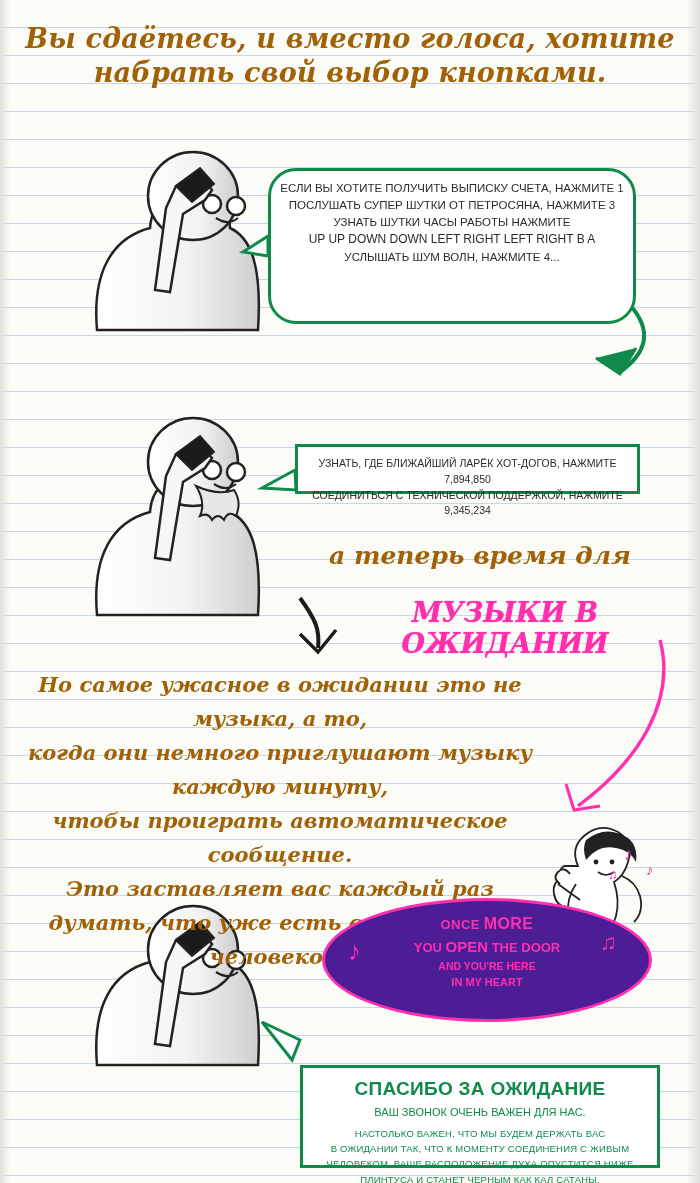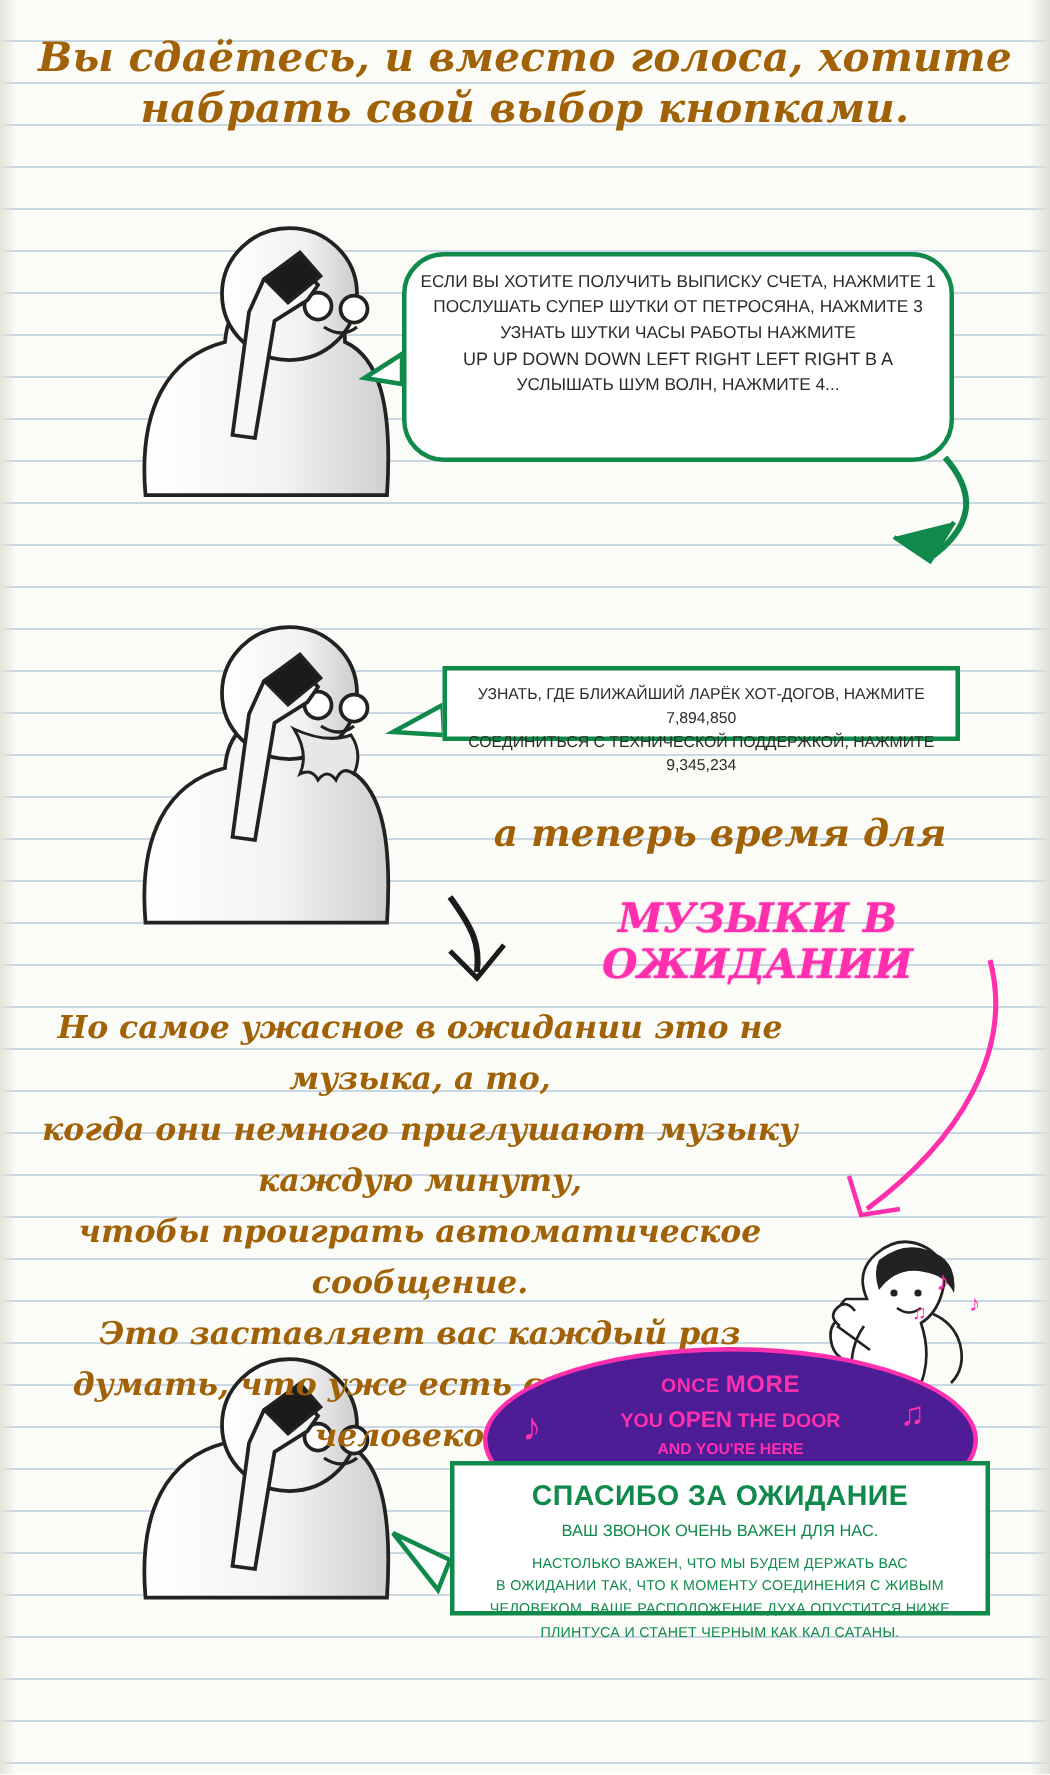--- a/index.html
+++ b/index.html
@@ -94,35 +94,35 @@
   
   .greenbox {
     position: absolute;
     border: 3px solid #0f8a4a;
     background: #ffffff;
     box-sizing: border-box;
     color: #2b2b2b;
     text-align: center;
   }
   #box1 {
-    left: 268px; top: 168px; width: 368px; height: 140px;
+    left: 268px; top: 168px; width: 368px; height: 156px;
     padding: 9px 8px 0 8px;
     font-size: 11.5px;
     line-height: 1.48;
     border-radius: 28px;
   }
   #box1 .l-big { font-size: 12px; }
   #box2 {
     left: 295px; top: 444px; width: 345px; height: 50px;
     padding: 9px 6px 0 6px;
     font-size: 10.5px;
     line-height: 1.5;
   }
   #box3 {
-    left: 300px; top: 974px; width: 360px; height: 103px;
+    left: 300px; top: 1065px; width: 360px; height: 103px;
     padding: 10px 10px 0 10px;
   }
   #box3 .b3-title {
     font-size: 19px;
     color: #0f8a4a;
     font-weight: 700;
     letter-spacing: 0.3px;
     margin-bottom: 6px;
   }
   #box3 .b3-sub {

